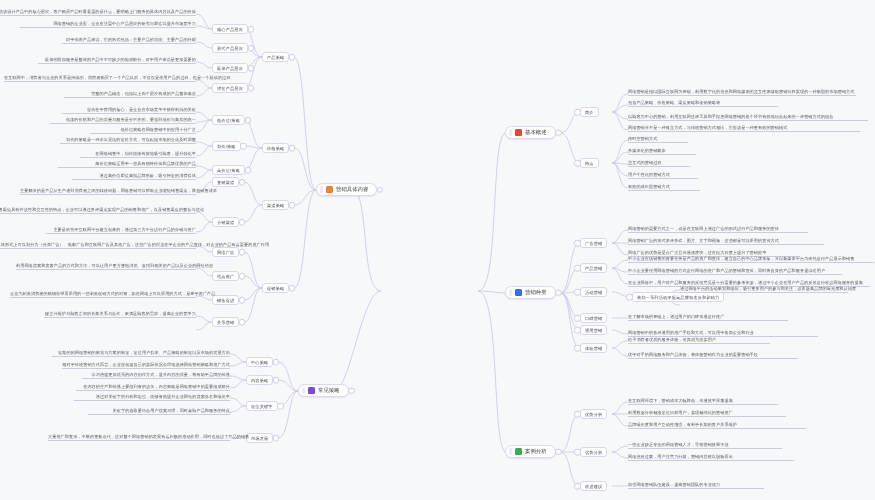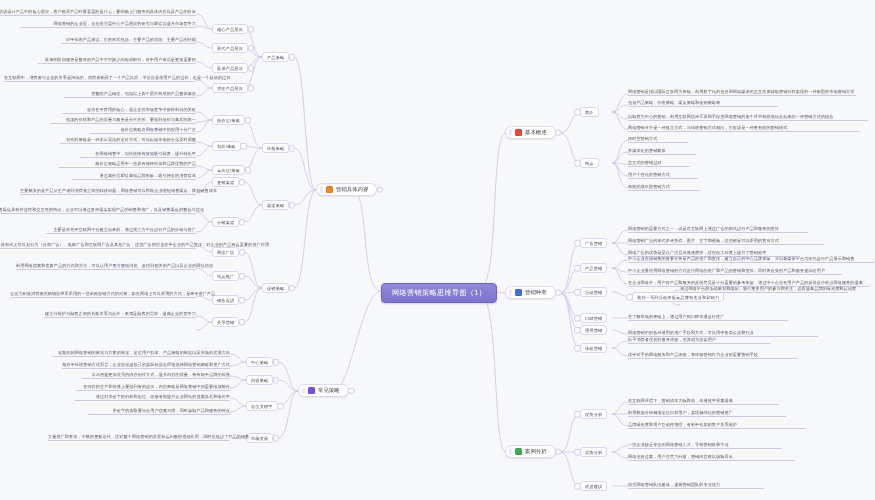--- a/index.html
+++ b/index.html
@@ -187,21 +187,20 @@
       <path d="M246 362 C 238 362, 240 354, 230 354"></path>
       <path d="M246 362 C 238 362, 240 366, 230 366"></path>
       <path d="M246 380 C 238 380, 240 376, 230 376"></path>
       <path d="M246 380 C 238 380, 240 388, 230 388"></path>
       <path d="M246 406 C 238 406, 240 398, 230 398"></path>
       <path d="M246 406 C 238 406, 240 412, 230 412"></path>
       <path d="M246 438 C 238 438, 240 438, 230 438"></path>
     </g>
   </svg>
 
-  <div class="node root" style="left:381px;top:283px;">网络营销策略思维导图（1）</div>
 
   <div class="node lvl1" style="left:505px;top:126px;">
     <span class="cap"></span>
     <span class="tag" style="background:#e8453c"></span>
     <span>基本概述</span>
     <span class="toggle right"></span>
   </div>
 
   <div class="node boxed" style="left:580px;top:107px;">
     <span>简介</span>

